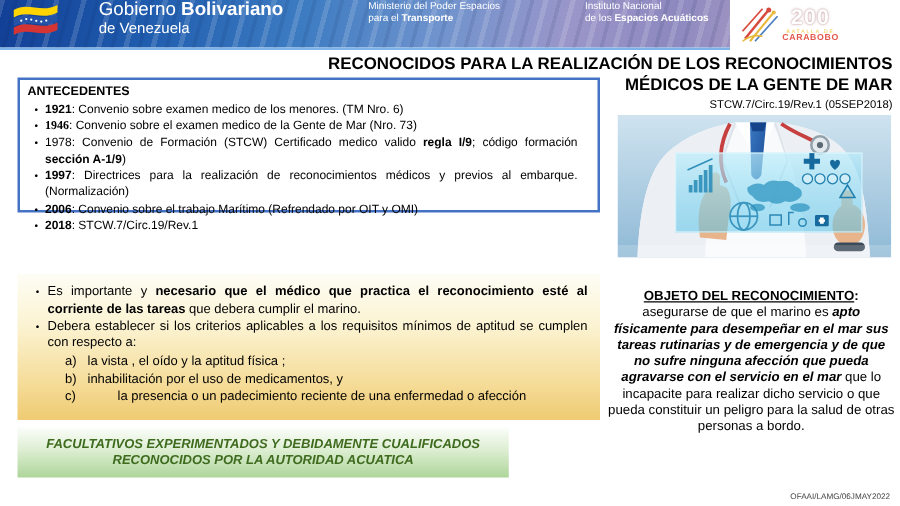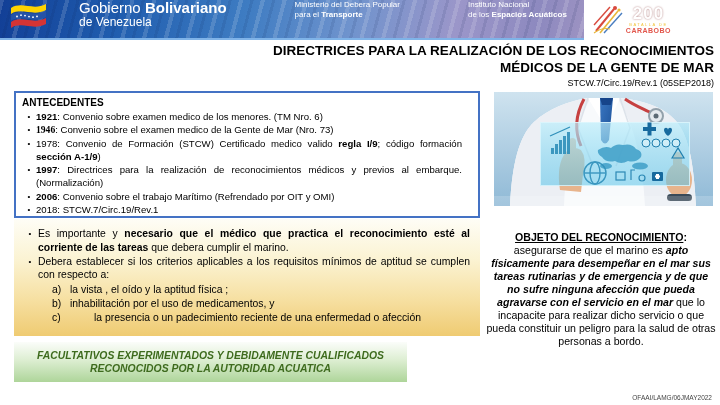--- a/index.html
+++ b/index.html
@@ -33,21 +33,21 @@
   .cartext{text-align:center;color:#fff;line-height:1;}
   .c200{font-size:17px;font-weight:bold;letter-spacing:1px;text-shadow:0 0 2px rgba(120,30,30,.6);}
   .cbat{font-size:4px;letter-spacing:1.5px;color:#f2c43d;margin-top:1px;}
   .cname{font-size:7px;font-weight:bold;color:#e2574d;letter-spacing:.5px;text-shadow:0 0 1px #fff;}
   
   .titleblock{position:absolute;right:6px;top:43px;width:520px;text-align:right;}
   .title-line{font-size:13.5px;font-weight:bold;line-height:16.5px;}
   .subtitle{font-size:9px;line-height:12px;margin-top:1px;}
   
   .antbox{
-    position:absolute;left:14px;top:91px;width:466px;height:127px;
+    position:absolute;left:14px;top:62px;width:466px;height:108px;
     background:#fff;border:2px solid #4472c4;box-sizing:border-box;
     padding:4px 16px 0 6px;
   }
   .antbox h2{margin:0 0 2px 0;font-size:10px;}
   .blist{list-style:none;margin:0;padding:0;}
   .blist li{display:flex;font-size:9.6px;line-height:13.3px;}
   .blist .bu{flex:0 0 14px;text-align:center;font-size:8px;line-height:13.3px;}
   .blist .tx{flex:1;text-align:justify;}
   
   .yellowbox{
@@ -97,21 +97,21 @@
           <circle cx="29" cy="16.4" r="0.9" fill="#fff"></circle>
         <path d="M3,22 C14,15 25,25 38,18 L38,24 C25,31 14,21 3,28 Z" fill="#d43434"></path>
       </svg>
     </div>
     <div class="brand">
       <div class="l1"><span>Gobierno</span>&nbsp;<b>Bolivariano</b></div>
       <div class="l2">de Venezuela</div>
     </div>
     <div class="vdiv"></div>
     <div class="org">
-      <div>Ministerio del Debera Popular</div>
+      <div>Ministerio del Poder Espacios</div>
       <div><span>para el </span><b>Transporte</b></div>
     </div>
     <div class="vdiv"></div>
     <div class="org">
       <div>Instituto Nacional</div>
       <div><span>de los </span><b>Espacios Acuáticos</b></div>
     </div>
     <div class="carabobo">
       <svg class="strokes" viewBox="0 0 34 32">
         <path d="M4,28 L22,6" stroke="#d84a3e" stroke-width="2" fill="none"></path>
@@ -124,21 +124,21 @@
       </svg>
       <div class="cartext">
         <div class="c200">200</div>
         <div class="cbat">BATALLA DE</div>
         <div class="cname">CARABOBO</div>
       </div>
     </div>
   </header>
 
   <div class="titleblock">
-    <div class="title-line">DIRECTRICES PARA LA REALIZACIÓN DE LOS RECONOCIMIENTOS</div>
+    <div class="title-line">RECONOCIDOS PARA LA REALIZACIÓN DE LOS RECONOCIMIENTOS</div>
     <div class="title-line">MÉDICOS DE LA GENTE DE MAR</div>
     <div class="subtitle">STCW.7/Circ.19/Rev.1 (05SEP2018)</div>
   </div>
 
   <section class="antbox">
     <h2>ANTECEDENTES</h2>
     <ul class="blist">
       <li>
           <span class="bu">•</span>
           <div class="tx"><span style="font-weight: bold;">1921</span><span>: Convenio sobre examen medico de los menores. (TM Nro. 6)</span></div>
@@ -154,21 +154,21 @@
       <li>
           <span class="bu">•</span>
           <div class="tx"><span style="font-weight: bold;">1997</span><span>: Directrices para la realización de reconocimientos médicos y previos al embarque. (Normalización)</span></div>
         </li>
       <li>
           <span class="bu">•</span>
           <div class="tx"><span style="font-weight: bold;">2006</span><span>: Convenio sobre el trabajo Marítimo (Refrendado por OIT y OMI)</span></div>
         </li>
       <li>
           <span class="bu">•</span>
-          <div class="tx"><span style="font-weight: normal;">2018</span><span>: STCW.7/Circ.19/Rev.1</span></div>
+          <div class="tx"><span style="font-weight: bold;">2018</span><span>: STCW.7/Circ.19/Rev.1</span></div>
         </li>
     </ul>
   </section>
 
   <section class="yellowbox">
     <ul class="blist ylist">
       <li>
           <span class="bu">•</span>
           <div class="tx"><span>Es importante y  </span><span style="font-weight: bold; ">necesario que el médico que practica el reconocimiento esté al corriente de las  tareas </span><span>que debera cumplir el marino.</span></div>
         </li>

